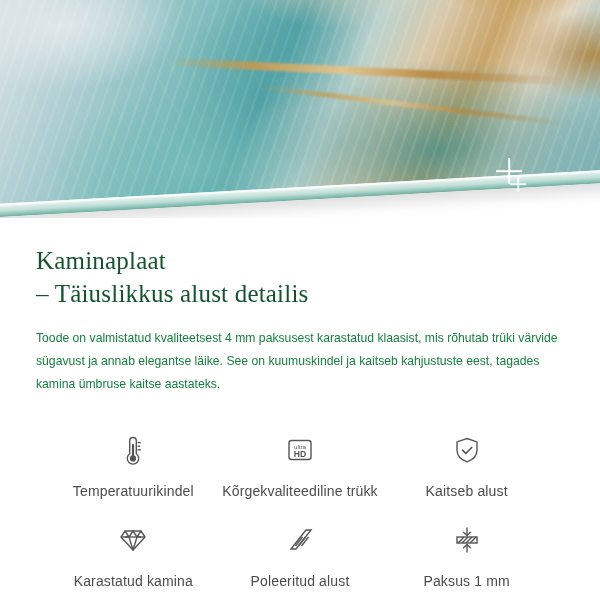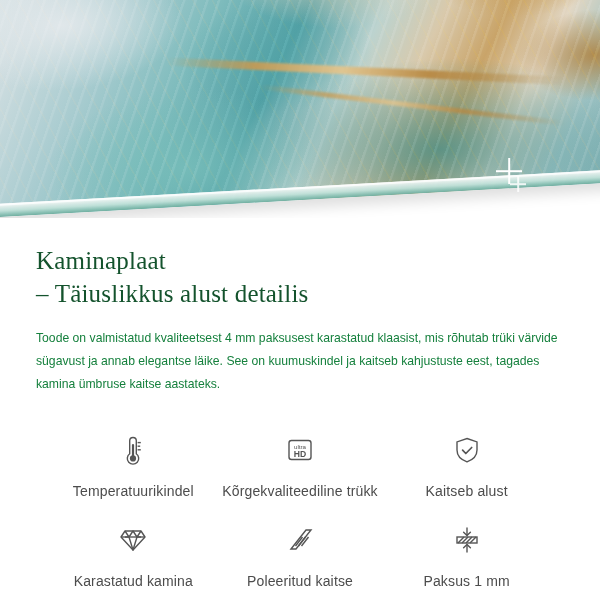--- a/index.html
+++ b/index.html
@@ -259,21 +259,21 @@
 
       <div class="feature">
         <span class="feature-icon">
           <svg width="44" height="44" viewBox="0 0 44 44" fill="none" stroke="#555" stroke-width="1.4">
             <path d="M13 31 L28 12 L33 12 L18 31 Z"></path>
             <line x1="17.5" y1="28" x2="24.5" y2="19"></line>
             <line x1="20.5" y1="28" x2="27.5" y2="19"></line>
             <line x1="23.5" y1="28" x2="30.5" y2="19"></line>
           </svg>
         </span>
-        <span class="feature-label">Poleeritud kaitse</span>
+        <span class="feature-label">Poleeritud alust</span>
       </div>
 
       <div class="feature">
         <span class="feature-icon">
           <svg width="44" height="44" viewBox="0 0 44 44" fill="none" stroke="#555" stroke-width="1.4">
             <line x1="22" y1="10" x2="22" y2="17" stroke-linecap="round"></line>
             <path d="M18.6 14.2 L22 17.6 L25.4 14.2" stroke-linecap="round" stroke-linejoin="round"></path>
             <rect x="12" y="19" width="20" height="6"></rect>
             <line x1="13" y1="25" x2="19" y2="19"></line>
             <line x1="17" y1="25" x2="23" y2="19"></line>

